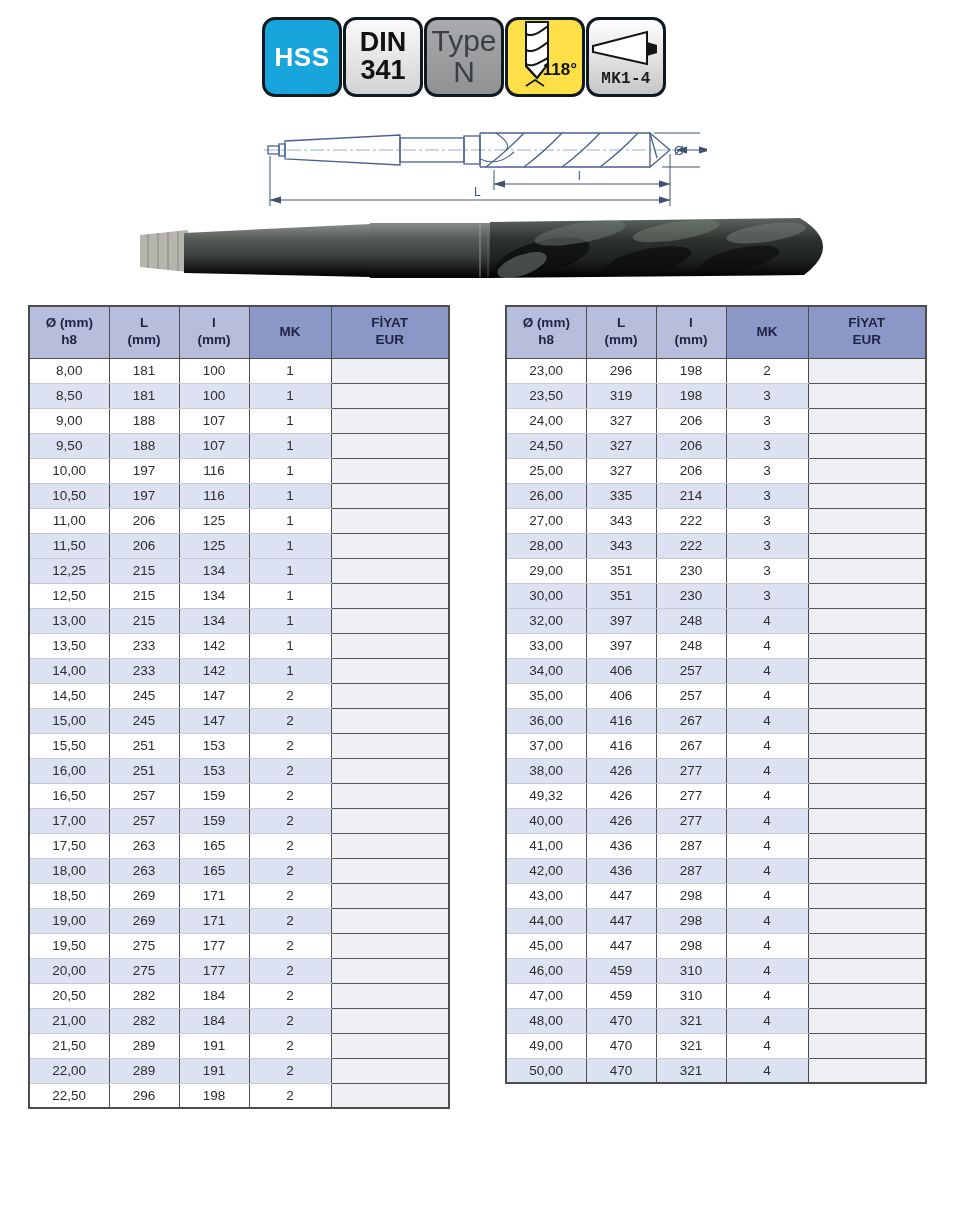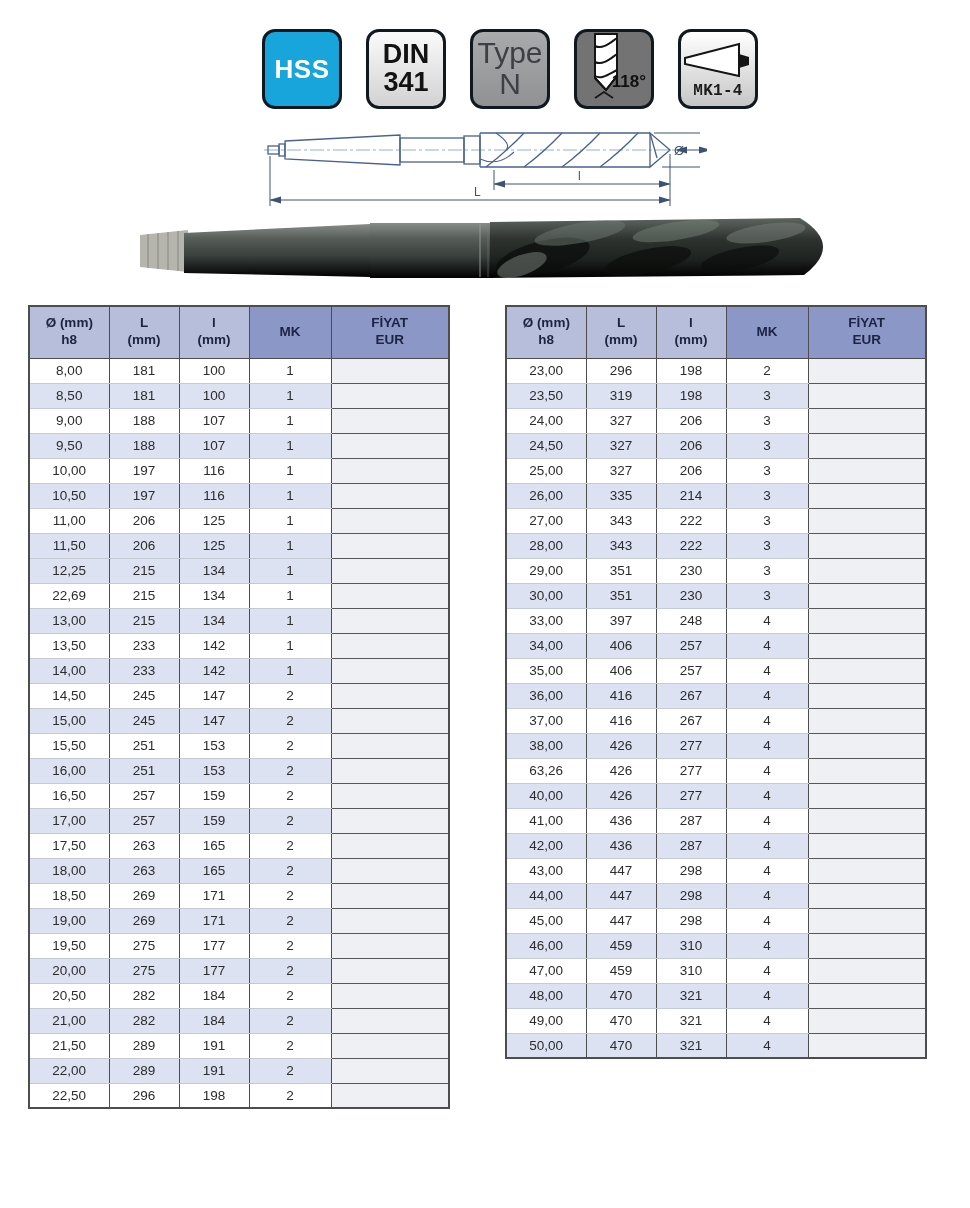--- a/index.html
+++ b/index.html
@@ -1,29 +1,29 @@
 <!DOCTYPE html>
 <html><head>
 <meta charset="utf-8">
 <style>
   * { margin: 0; padding: 0; box-sizing: border-box; }
   body { background: #ffffff; font-family: "Liberation Sans", sans-serif; }
   .page { position: relative; width: 970px; height: 1208px; background: #ffffff; overflow: hidden; }
 
   
-  .badges { position: absolute; left: 262px; top: 29px; display: flex; gap: 24px; }
+  .badges { position: absolute; left: 262px; top: 17px; display: flex; gap: 1px; }
   .badge {
     width: 80px; height: 80px; border: 3px solid #101820; border-radius: 13px;
     display: flex; flex-direction: column; align-items: center; justify-content: center;
     font-weight: 700; text-align: center; line-height: 1.02; position: relative; overflow: hidden;
   }
   .badge-hss { background: #17a5dc; color: #ffffff; font-size: 26px; letter-spacing: 0.5px; }
   .badge-din { background: linear-gradient(180deg,#fafafa,#d2d2d2); color: #121212; font-size: 27px; }
   .badge-type { background: linear-gradient(180deg,#a8aaac,#8f9193); color: #3c4044; font-size: 30px; font-weight: 400; text-align: right; }
-  .badge-118 { background: #737373; color: #101010; }
+  .badge-118 { background: #fde047; color: #101010; }
   .badge-mk { background: linear-gradient(180deg,#ffffff,#c6c6c6); color: #1c1c1c; font-family: Liberation Mono, monospace; }
   .badge-118 .angle-text { position: absolute; right: 5px; bottom: 16px; font-size: 17px; font-weight: 700; }
   .badge-mk .mk-text { position: absolute; bottom: 7px; width: 100%; font-size: 16px; font-weight: 600; letter-spacing: 0.3px; }
 
   
   .diagram { position: absolute; left: 262px; top: 112px; }
   .photo { position: absolute; left: 128px; top: 209px; }
 
   
   .tables { position: absolute; left: 0; top: 305px; width: 100%; }
@@ -278,21 +278,21 @@
             <td class="price"></td>
           </tr>
           <tr class="stripe">
             <td>12,25</td>
             <td>215</td>
             <td>134</td>
             <td>1</td>
             <td class="price"></td>
           </tr>
           <tr>
-            <td>22,69</td>
+            <td>12,50</td>
             <td>215</td>
             <td>134</td>
             <td>1</td>
             <td class="price"></td>
           </tr>
           <tr class="stripe">
             <td>13,00</td>
             <td>215</td>
             <td>134</td>
             <td>1</td>
@@ -528,20 +528,27 @@
             <td>3</td>
             <td class="price"></td>
           </tr>
           <tr class="stripe">
             <td>30,00</td>
             <td>351</td>
             <td>230</td>
             <td>3</td>
             <td class="price"></td>
           </tr>
+          <tr class="stripe">
+            <td>32,00</td>
+            <td>397</td>
+            <td>248</td>
+            <td>4</td>
+            <td class="price"></td>
+          </tr>
           <tr>
             <td>33,00</td>
             <td>397</td>
             <td>248</td>
             <td>4</td>
             <td class="price"></td>
           </tr>
           <tr class="stripe">
             <td>34,00</td>
             <td>406</td>
@@ -571,21 +578,21 @@
             <td class="price"></td>
           </tr>
           <tr class="stripe">
             <td>38,00</td>
             <td>426</td>
             <td>277</td>
             <td>4</td>
             <td class="price"></td>
           </tr>
           <tr>
-            <td>63,26</td>
+            <td>49,32</td>
             <td>426</td>
             <td>277</td>
             <td>4</td>
             <td class="price"></td>
           </tr>
           <tr class="stripe">
             <td>40,00</td>
             <td>426</td>
             <td>277</td>
             <td>4</td>

